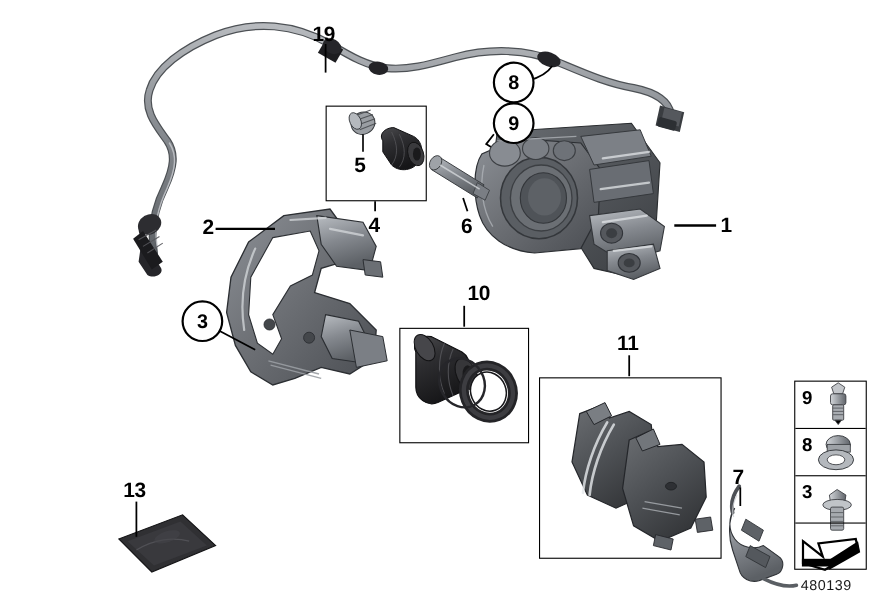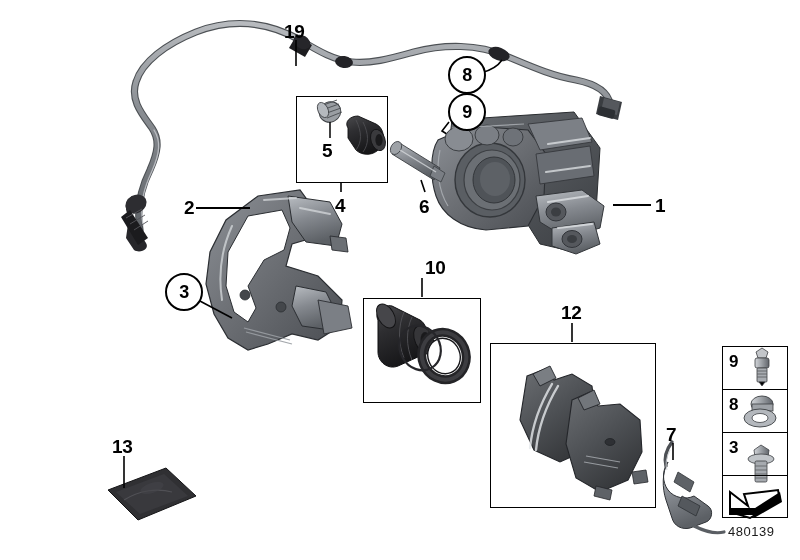--- a/index.html
+++ b/index.html
@@ -379,17 +379,17 @@
   <span class="callout" style="left:655px;top:196px;">1</span>
   <span class="callout" style="left:184px;top:198px;">2</span>
   <span class="callout circled" style="left:165px;top:273px;">3</span>
   <span class="callout" style="left:335px;top:196px;">4</span>
   <span class="callout" style="left:322px;top:141px;">5</span>
   <span class="callout" style="left:419px;top:197px;">6</span>
   <span class="callout" style="left:666px;top:425px;">7</span>
   <span class="callout circled" style="left:448px;top:56px;">8</span>
   <span class="callout circled" style="left:448px;top:93px;">9</span>
   <span class="callout" style="left:413px;top:258px;margin-left:12px;">10</span>
-  <span class="callout" style="left:561px;top:303px;">12</span>
+  <span class="callout" style="left:561px;top:303px;">11</span>
   <span class="callout" style="left:284px;top:22px;">19</span>
   <span class="callout" style="left:112px;top:437px;text-align:right;">13</span>
 
 </div>
 
 </body></html>

